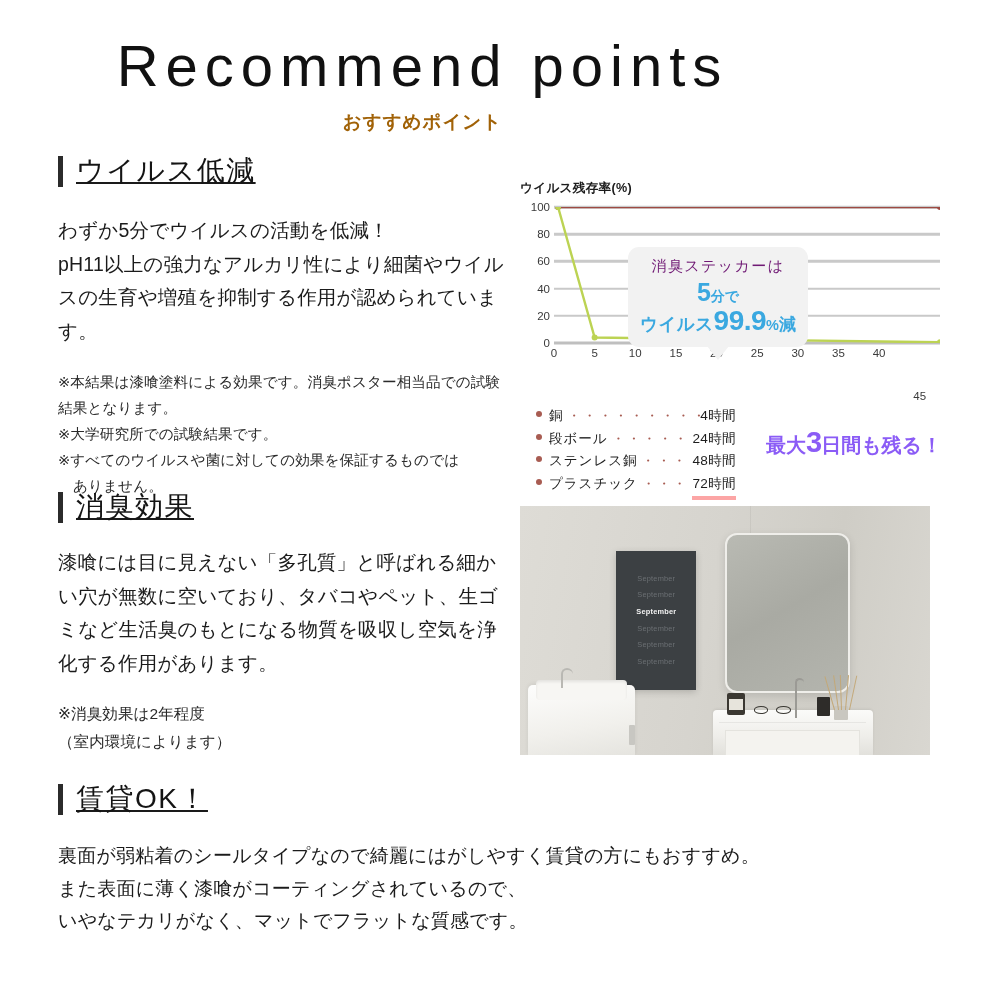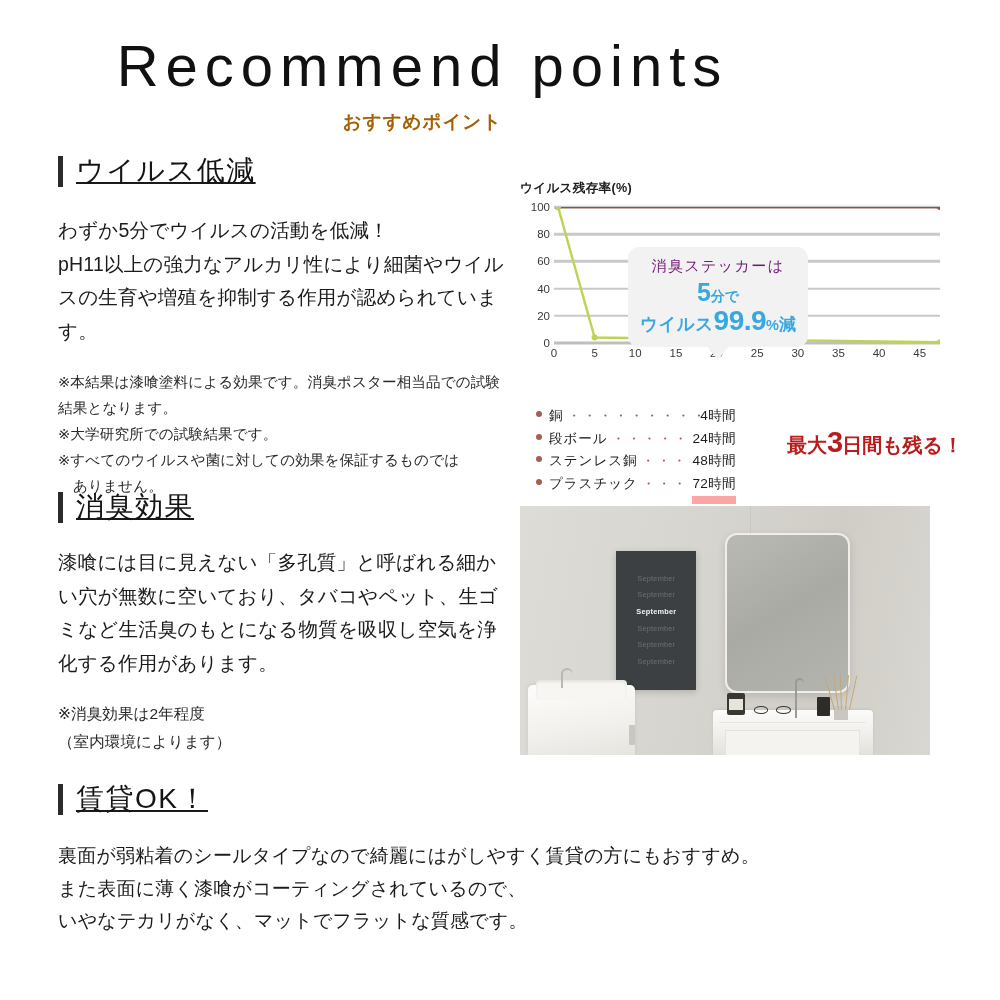--- a/index.html
+++ b/index.html
@@ -115,25 +115,25 @@
     width: 6px; height: 6px; border-radius: 50%;
     background: #a85c52; margin-right: 7px; flex: none;
     position: relative; top: -3px;
   }
   .lg-name { letter-spacing: .9px; }
   .lg-dots {
     flex: 1; color: #a85c52; letter-spacing: 2.6px;
     overflow: hidden; padding: 0 4px; font-size: 13px;
   }
   .lg-val { letter-spacing: .3px; }
-  .lg-val.u { border-bottom: 8px solid #fca5a5; padding-bottom: 1px; }
+  .lg-val.u { border-bottom: 4px solid #fca5a5; padding-bottom: 1px; }
 
   #max-days {
     position: absolute; left: 766px; top: 428px;
-    color: #b91c1c; white-space: nowrap; line-height: 1; margin-left: 21px;
+    color: #8b5cf6; white-space: nowrap; line-height: 1;
   }
   #max-days .md-t { font-size: 20px; font-weight: 700; }
   #max-days .md-n { font-size: 29px; font-weight: 700; letter-spacing: -1px; }
 
   
   #photo {
     position: absolute; left: 520px; top: 506px;
     width: 410px; height: 249px; overflow: hidden;
     background: #d8d6d0;
   }
@@ -312,21 +312,21 @@
     <div class="plot-xaxis" id="xaxis">
         <div class="xtick" style="left: 0px;">0</div>
         <div class="xtick" style="left: 40.6316px;">5</div>
         <div class="xtick" style="left: 81.2632px;">10</div>
         <div class="xtick" style="left: 121.895px;">15</div>
         <div class="xtick" style="left: 162.526px;">20</div>
         <div class="xtick" style="left: 203.158px;">25</div>
         <div class="xtick" style="left: 243.789px;">30</div>
         <div class="xtick" style="left: 284.421px;">35</div>
         <div class="xtick" style="left: 325.053px;">40</div>
-        <div class="xtick" style="left: 365.684px;">45</div>
+        <div class="xtick" style="left: 365.684px; margin-top: 43px;">45</div>
       </div>
   </div>
 
   <div id="legend">
       <div class="lg-row">
         <span class="lg-dot" style="background: rgb(168, 92, 82);"></span>
         <span class="lg-name">銅</span>
         <span class="lg-dots">・・・・・・・・・・・</span>
         <span class="lg-val">4時間</span>
       </div>

